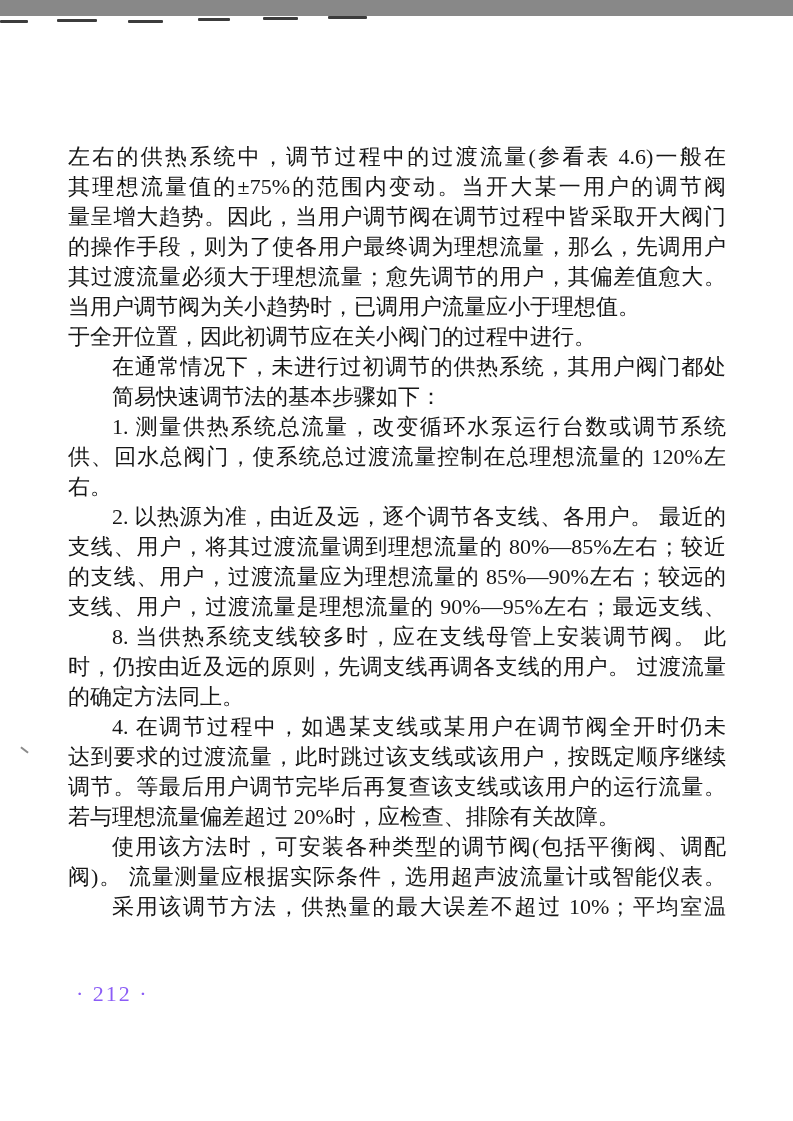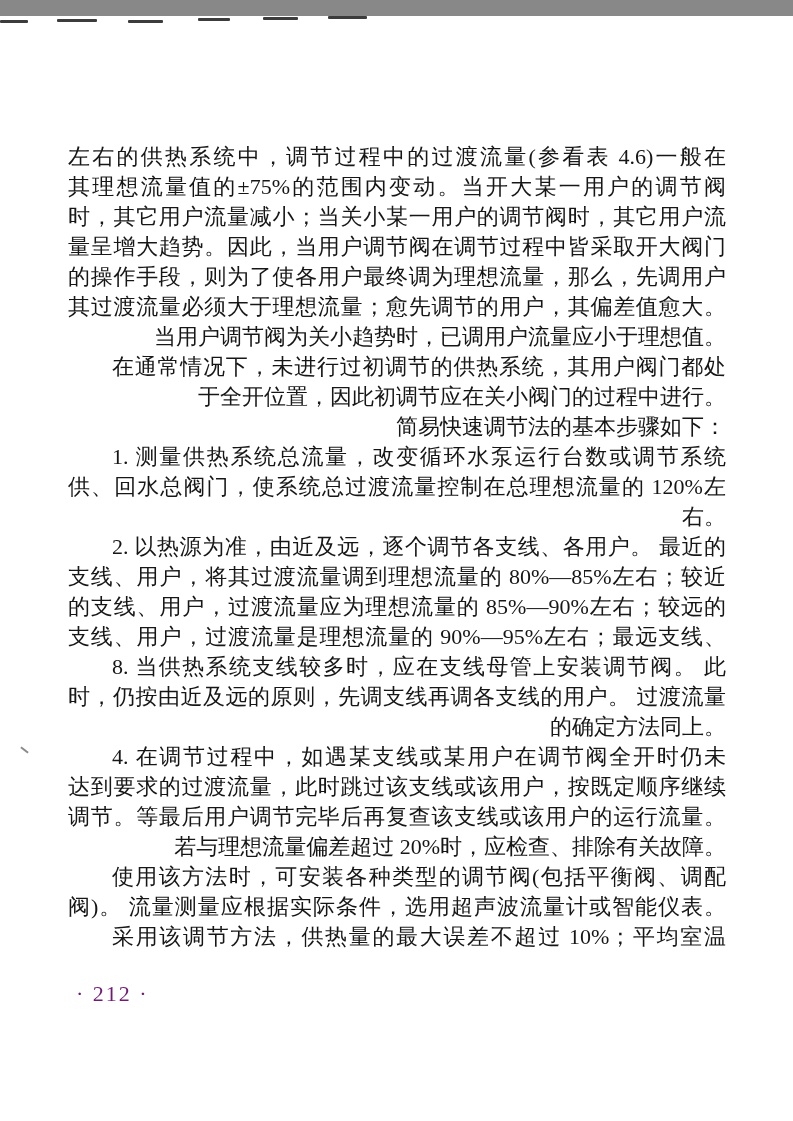--- a/index.html
+++ b/index.html
@@ -33,61 +33,60 @@
     position: absolute;
     left: 68px;
     top: 126px;
     width: 658px;
   }
   .line {
     height: 30px;
     line-height: 30px;
     font-size: 22px;
     letter-spacing: 0;
-    text-align: right;
+    text-align: left;
     overflow: hidden;
   }
   .line.j {
     text-align: justify;
     text-align-last: justify;
   }
   .line.indent { text-indent: 2em; }
   .page-number {
     position: absolute;
     left: 76px;
     top: 963px;
     font-size: 22px;
     line-height: 30px;
     letter-spacing: 2px;
-    color: #701a75;
+    color: #8b5cf6;
   }
 </style>
 </head>
 <body>
 
 <div class="page">
 
   <div class="scan-dash" style="left:0px;   top:4px; width:28px;"></div>
   <div class="scan-dash" style="left:57px;  top:3px; width:40px;"></div>
   <div class="scan-dash" style="left:128px; top:4px; width:35px;"></div>
   <div class="scan-dash" style="left:198px; top:2px; width:32px;"></div>
   <div class="scan-dash" style="left:263px; top:1px; width:35px;"></div>
   <div class="scan-dash" style="left:328px; top:0px; width:39px;"></div>
   <div class="scan-tick"></div>
 
   <div class="text-block">
     <div class="line j">左右的供热系统中，调节过程中的过渡流量(参看表 4.6)一般在</div>
     <div class="line j">其理想流量值的±75%的范围内变动。当开大某一用户的调节阀</div>
-    <div class="line j">时，其它用户流量减小；当关小某一用户的调节阀时，其它用户流</div>
     <div class="line j">量呈增大趋势。因此，当用户调节阀在调节过程中皆采取开大阀门</div>
     <div class="line j">的操作手段，则为了使各用户最终调为理想流量，那么，先调用户</div>
     <div class="line j">其过渡流量必须大于理想流量；愈先调节的用户，其偏差值愈大。</div>
     <div class="line">当用户调节阀为关小趋势时，已调用户流量应小于理想值。</div>
+    <div class="line">于全开位置，因此初调节应在关小阀门的过程中进行。</div>
     <div class="line indent j">在通常情况下，未进行过初调节的供热系统，其用户阀门都处</div>
-    <div class="line">于全开位置，因此初调节应在关小阀门的过程中进行。</div>
     <div class="line indent">简易快速调节法的基本步骤如下：</div>
     <div class="line indent j">1. 测量供热系统总流量，改变循环水泵运行台数或调节系统</div>
     <div class="line j">供、回水总阀门，使系统总过渡流量控制在总理想流量的 120%左</div>
     <div class="line">右。</div>
     <div class="line indent j">2. 以热源为准，由近及远，逐个调节各支线、各用户。 最近的</div>
     <div class="line j">支线、用户，将其过渡流量调到理想流量的 80%—85%左右；较近</div>
     <div class="line j">的支线、用户，过渡流量应为理想流量的 85%—90%左右；较远的</div>
     <div class="line j">支线、用户，过渡流量是理想流量的 90%—95%左右；最远支线、</div>
     <div class="line indent j">8. 当供热系统支线较多时，应在支线母管上安装调节阀。 此</div>
     <div class="line j">时，仍按由近及远的原则，先调支线再调各支线的用户。 过渡流量</div>

